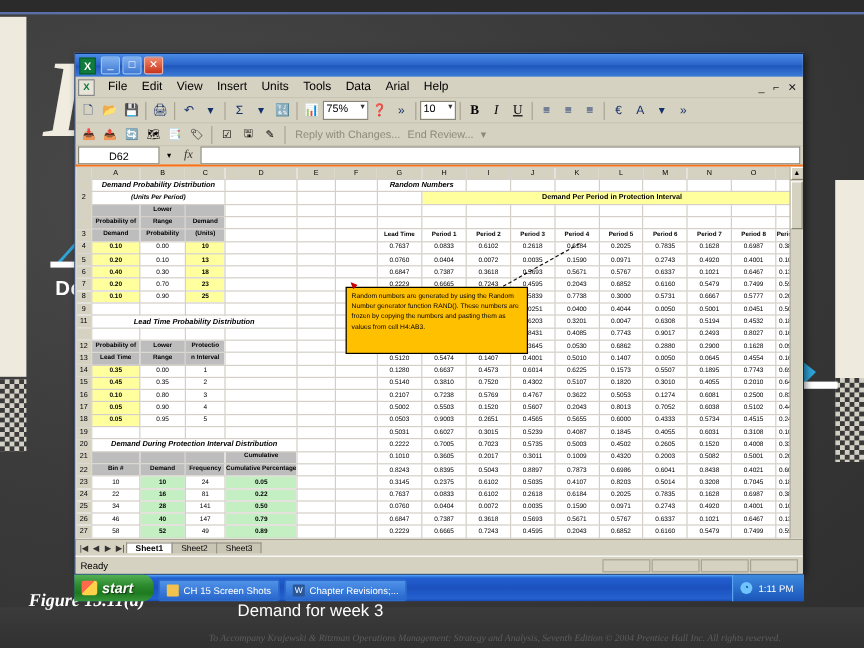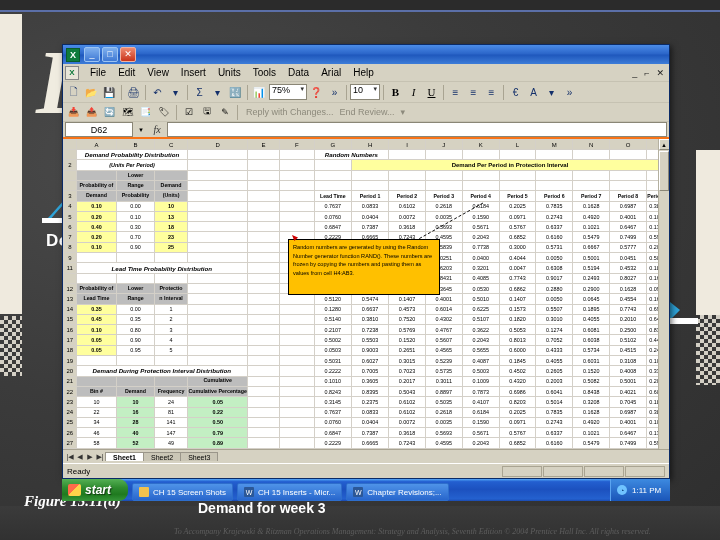--- a/index.html
+++ b/index.html
@@ -83,21 +83,21 @@
     position:absolute; left:24px; bottom:30px;
     color:#ffffff; font-size:15px; font-style:italic; font-weight:bold;
     font-family:"Liberation Serif", serif;
   }
   .slide-num{
     position:absolute; left:255px; bottom:42px;
     color:#cfcfcf; font-size:12px;
   }
   .slide-subtitle{
     position:absolute; left:198px; bottom:24px;
-    color:#ffffff; font-size:14px; font-weight:bold;
+    color:#ffffff; font-size:14px; font-weight:normal;
   }
   .copyright{
     position:absolute; left:174px; bottom:4px;
     color:#5e5e5e; font-size:8px; font-style:italic;
     font-family:"Liberation Serif", serif;
     white-space:nowrap;
   }
 
   
   .xl-window{
@@ -1077,23 +1077,19 @@
   <div class="startbtn">
     <span class="flagicon"></span>
     <span>start</span>
   </div>
   <div class="tb-task">
     <span class="ic ic-folder"></span>
     <span>CH 15 Screen Shots</span>
   </div>
   <div class="tb-task">
     <span class="ic ic-word">W</span>
-    <span>CH 15 Inserts - Micr...</span>
-  </div>
-  <div class="tb-task">
-    <span class="ic ic-word">W</span>
     <span>Chapter Revisions;...</span>
   </div>
   <div class="tray">
     <span class="circ">◔</span>
     <span>1:11 PM</span>
   </div>
 </div>
 
 </body></html>

